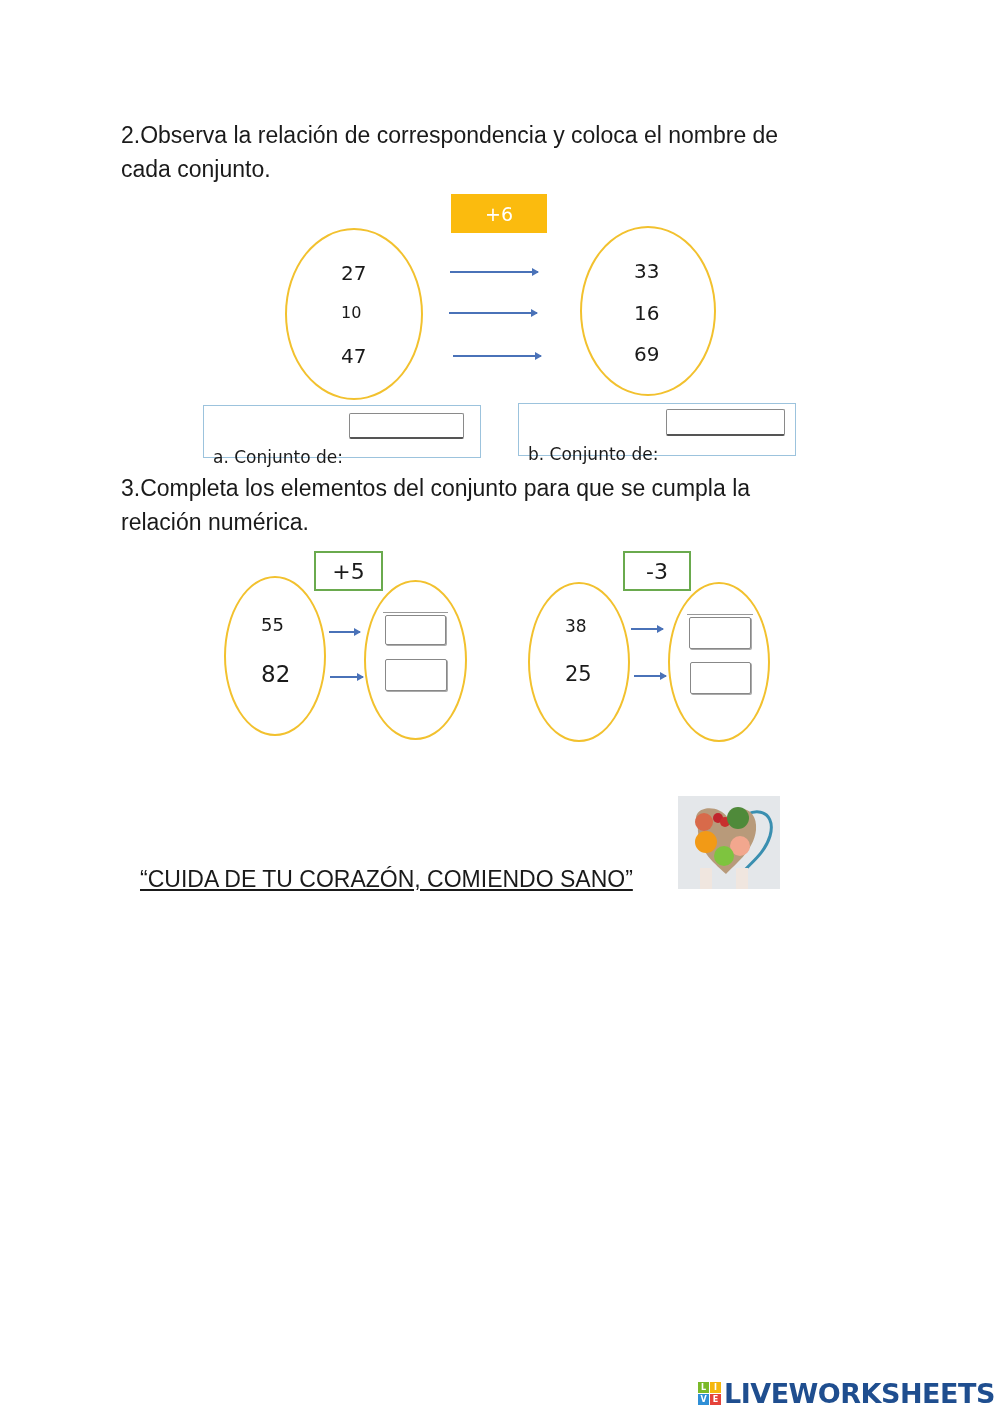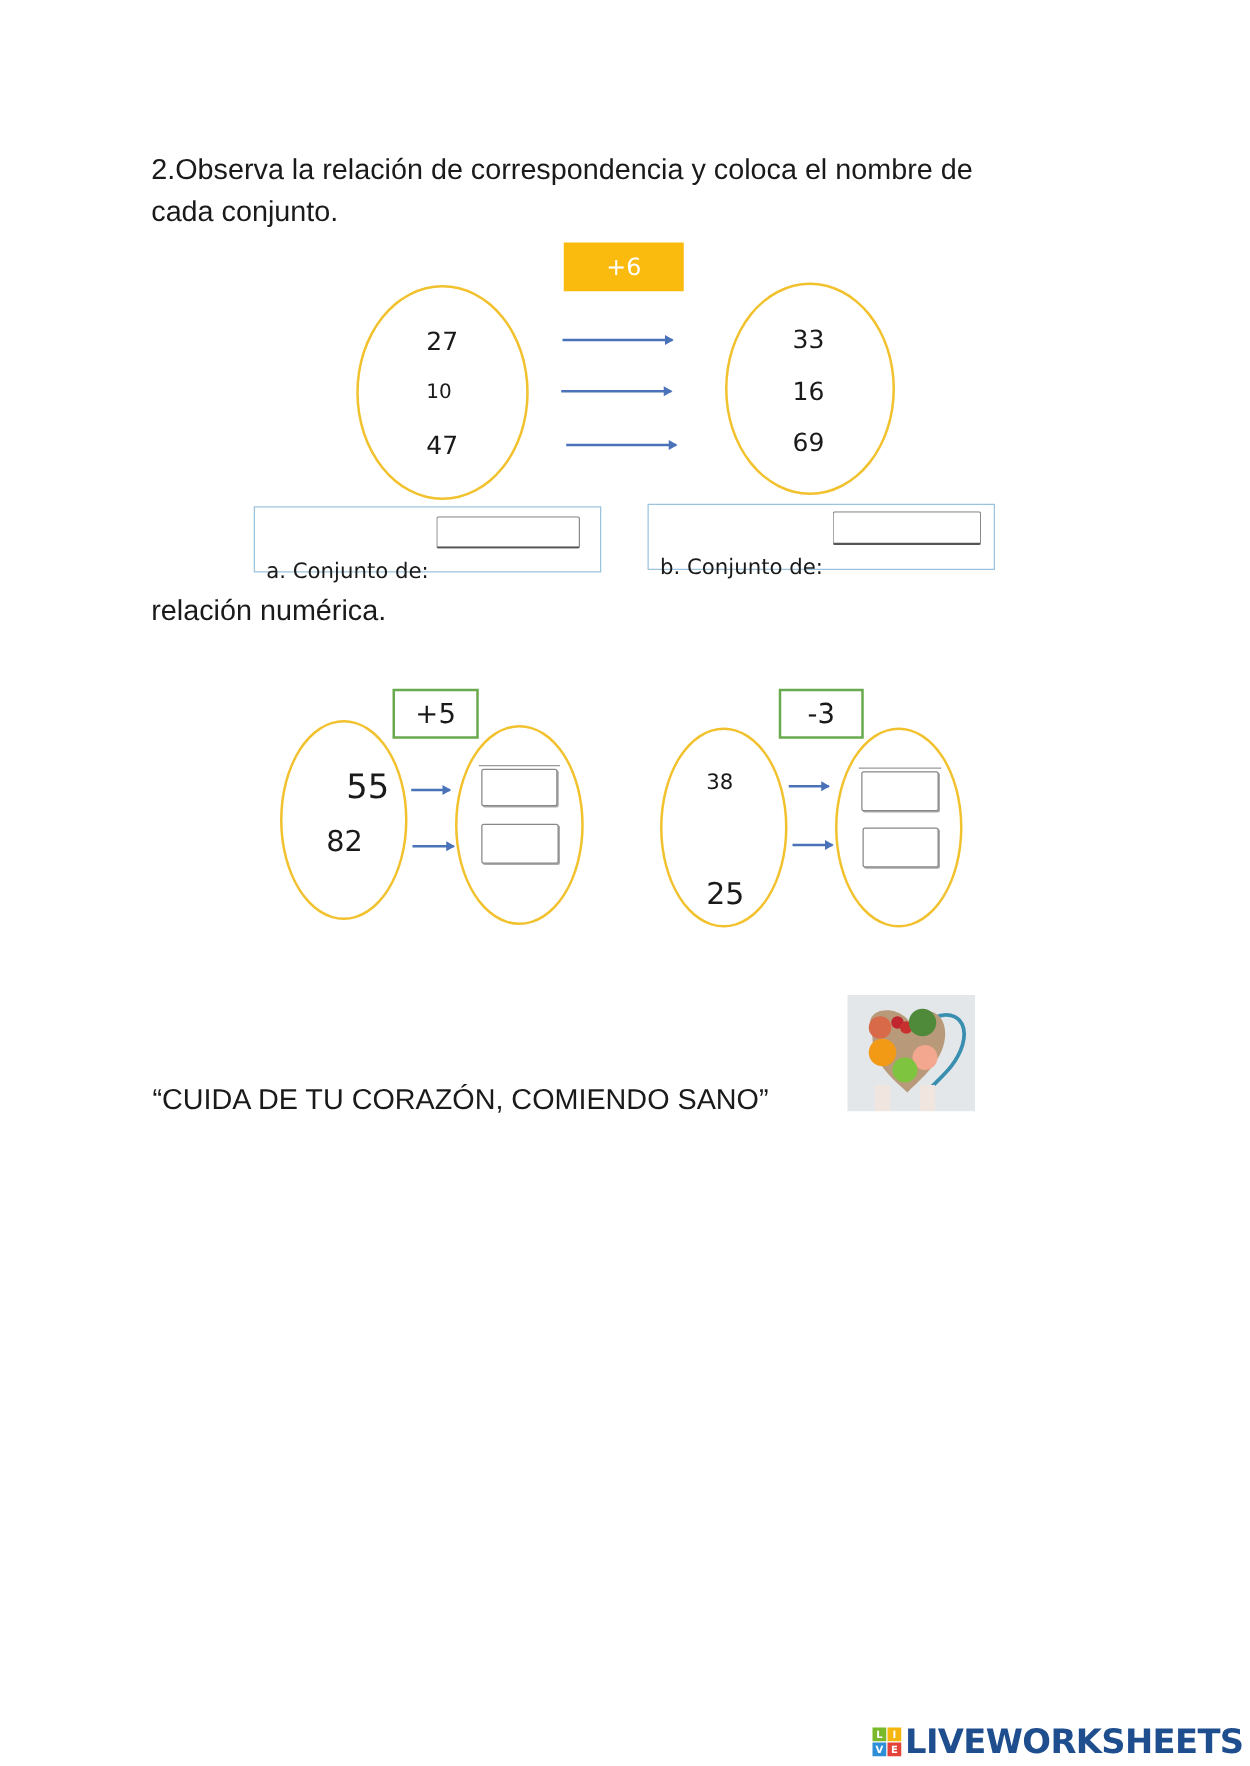--- a/index.html
+++ b/index.html
@@ -51,48 +51,49 @@
   <div class="label-box" style="left:203px; top:405px; width:278px; height:53px;"></div>
   <div class="label-text" style="left:213px; top:417px;">a. Conjunto de:</div>
   <div class="ans-input" style="left:349px; top:413px; width:115px; height:26px;"></div>
 
   <div class="label-box" style="left:518px; top:403px; width:278px; height:53px;"></div>
   <div class="label-text" style="left:528px; top:414px;">b. Conjunto de:</div>
   <div class="ans-input" style="left:666px; top:409px; width:119px; height:27px;"></div>
 </div>
 
 <div class="abs q-text" style="left:121px; top:471px;">
+  <div>3.Completa los elementos del conjunto para que se cumpla la</div>
   <div>relación numérica.</div>
 </div>
 
 <div>
   <div class="op-green" style="left:314px; top:551px; width:69px; height:40px;">+5</div>
   <div class="ellipse" style="left:224px; top:576px; width:102px; height:160px;"></div>
-  <div class="num" style="left:261px; top:614px; font-size:27px;margin-left:16px;">55</div>
+  <div class="num" style="left:261px; top:614px; font-size:18px;">55</div>
   <div class="num" style="left:261px; top:661px; font-size:23px;">82</div>
   <div class="arrow" style="left:329px; top:631px; width:31px;"></div>
   <div class="arrow" style="left:330px; top:676px; width:33px;"></div>
   <div class="ellipse" style="left:364px; top:580px; width:103px; height:160px;"></div>
   <div class="ans-box double" style="left:385px; top:615px; width:61px; height:30px;"></div>
   <div class="ans-box" style="left:385px; top:659px; width:62px; height:32px;"></div>
 </div>
 
 <div>
   <div class="op-green" style="left:623px; top:551px; width:68px; height:40px;">-3</div>
   <div class="ellipse" style="left:528px; top:582px; width:102px; height:160px;"></div>
   <div class="num" style="left:565px; top:616px; font-size:17px;">38</div>
-  <div class="num" style="left:565px; top:662px; font-size:24px;margin-top:39px;">25</div>
+  <div class="num" style="left:565px; top:662px; font-size:21px;">25</div>
   <div class="arrow" style="left:631px; top:628px; width:32px;"></div>
   <div class="arrow" style="left:634px; top:675px; width:32px;"></div>
   <div class="ellipse" style="left:668px; top:582px; width:102px; height:160px;"></div>
   <div class="ans-box double" style="left:689px; top:617px; width:62px; height:32px;"></div>
   <div class="ans-box" style="left:690px; top:662px; width:61px; height:32px;"></div>
 </div>
 
-<div class="motto" style="left:122px; top:866px;">“CUIDA DE TU CORAZÓN, COMIENDO SANO”</div>
+<div class="motto" style="left:140px; top:866px;text-decoration:underline;">“CUIDA DE TU CORAZÓN, COMIENDO SANO”</div>
 
 <div class="abs" style="left:678px; top:796px; width:102px; height:93px; background:#e6e9ec; overflow:hidden;">
   <svg width="102" height="93" viewBox="0 0 102 93">
     <rect width="102" height="93" fill="#e4e7ea"></rect>
     <path d="M58 30 C70 8, 100 12, 92 40 C86 60, 68 70, 62 80" fill="none" stroke="#3a8fb0" stroke-width="3"></path>
     <circle cx="60" cy="44" r="5" fill="#9fc6d8" stroke="#3a8fb0" stroke-width="2"></circle>
     <path d="M20 30 C10 10, 40 6, 50 22 C60 6, 80 12, 78 34 C76 55, 55 70, 48 78 C40 70, 18 55, 20 30 Z" fill="#b89a7a"></path>
     <circle cx="26" cy="26" r="9" fill="#d86a4a"></circle>
     <circle cx="40" cy="22" r="5" fill="#c0262d"></circle>
     <circle cx="47" cy="26" r="5" fill="#c7302e"></circle>

